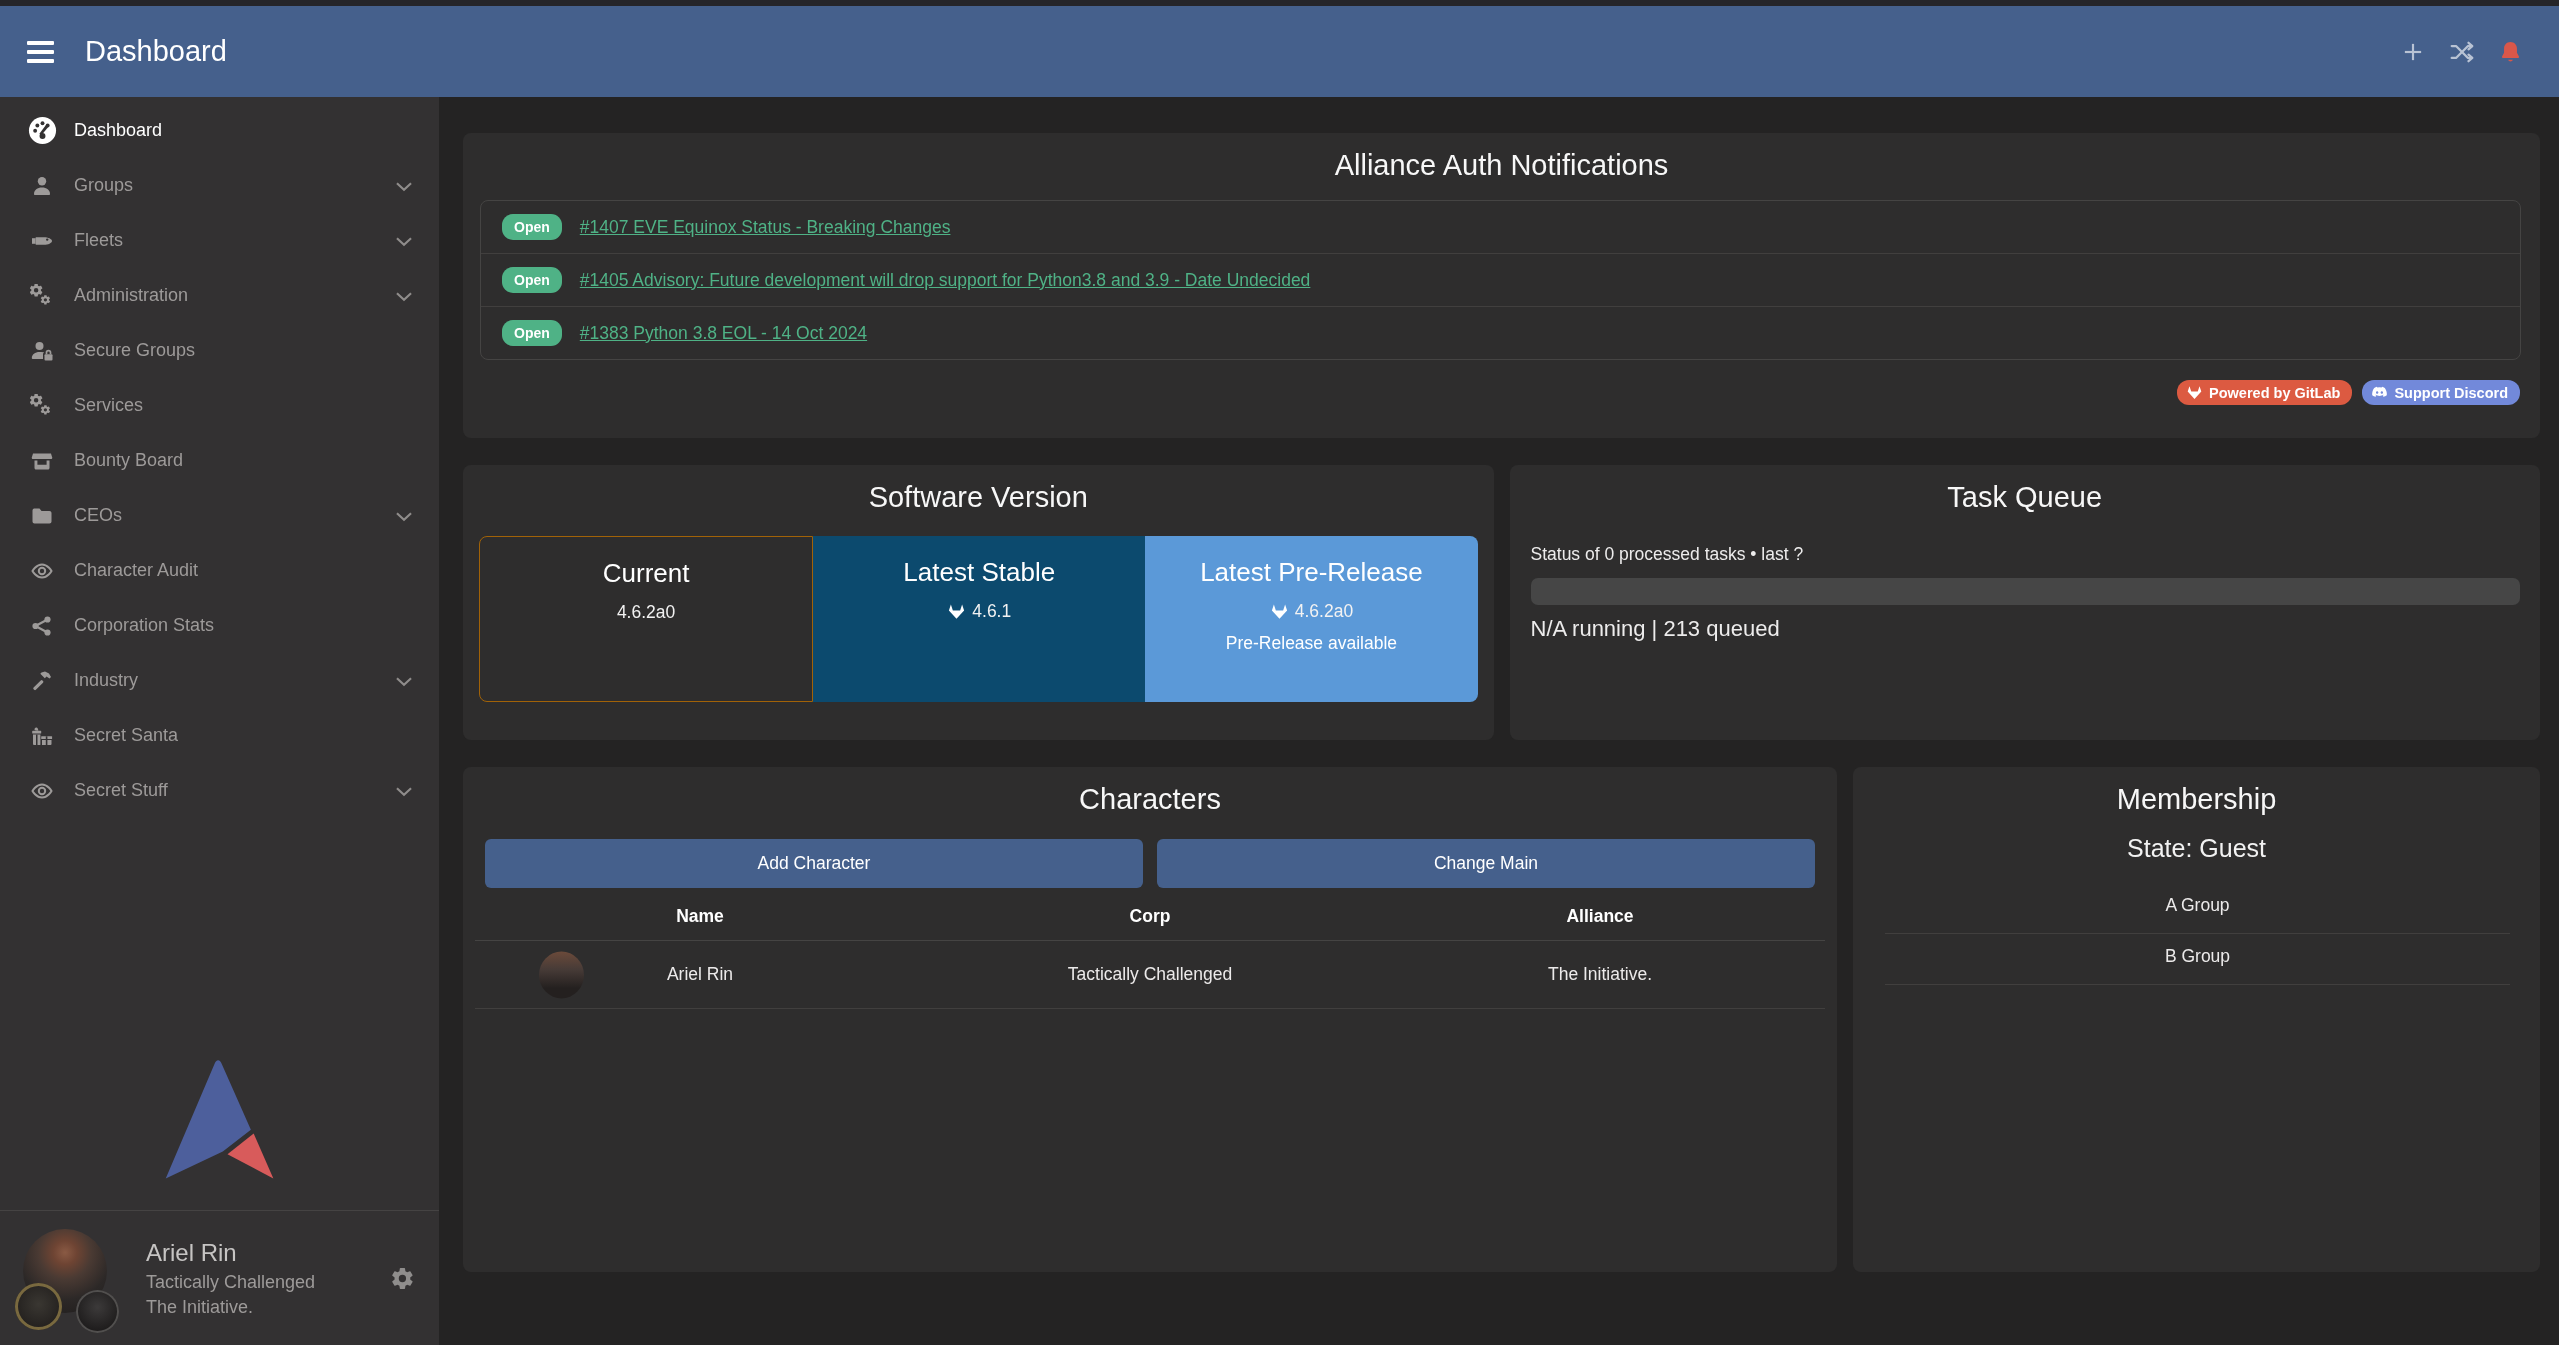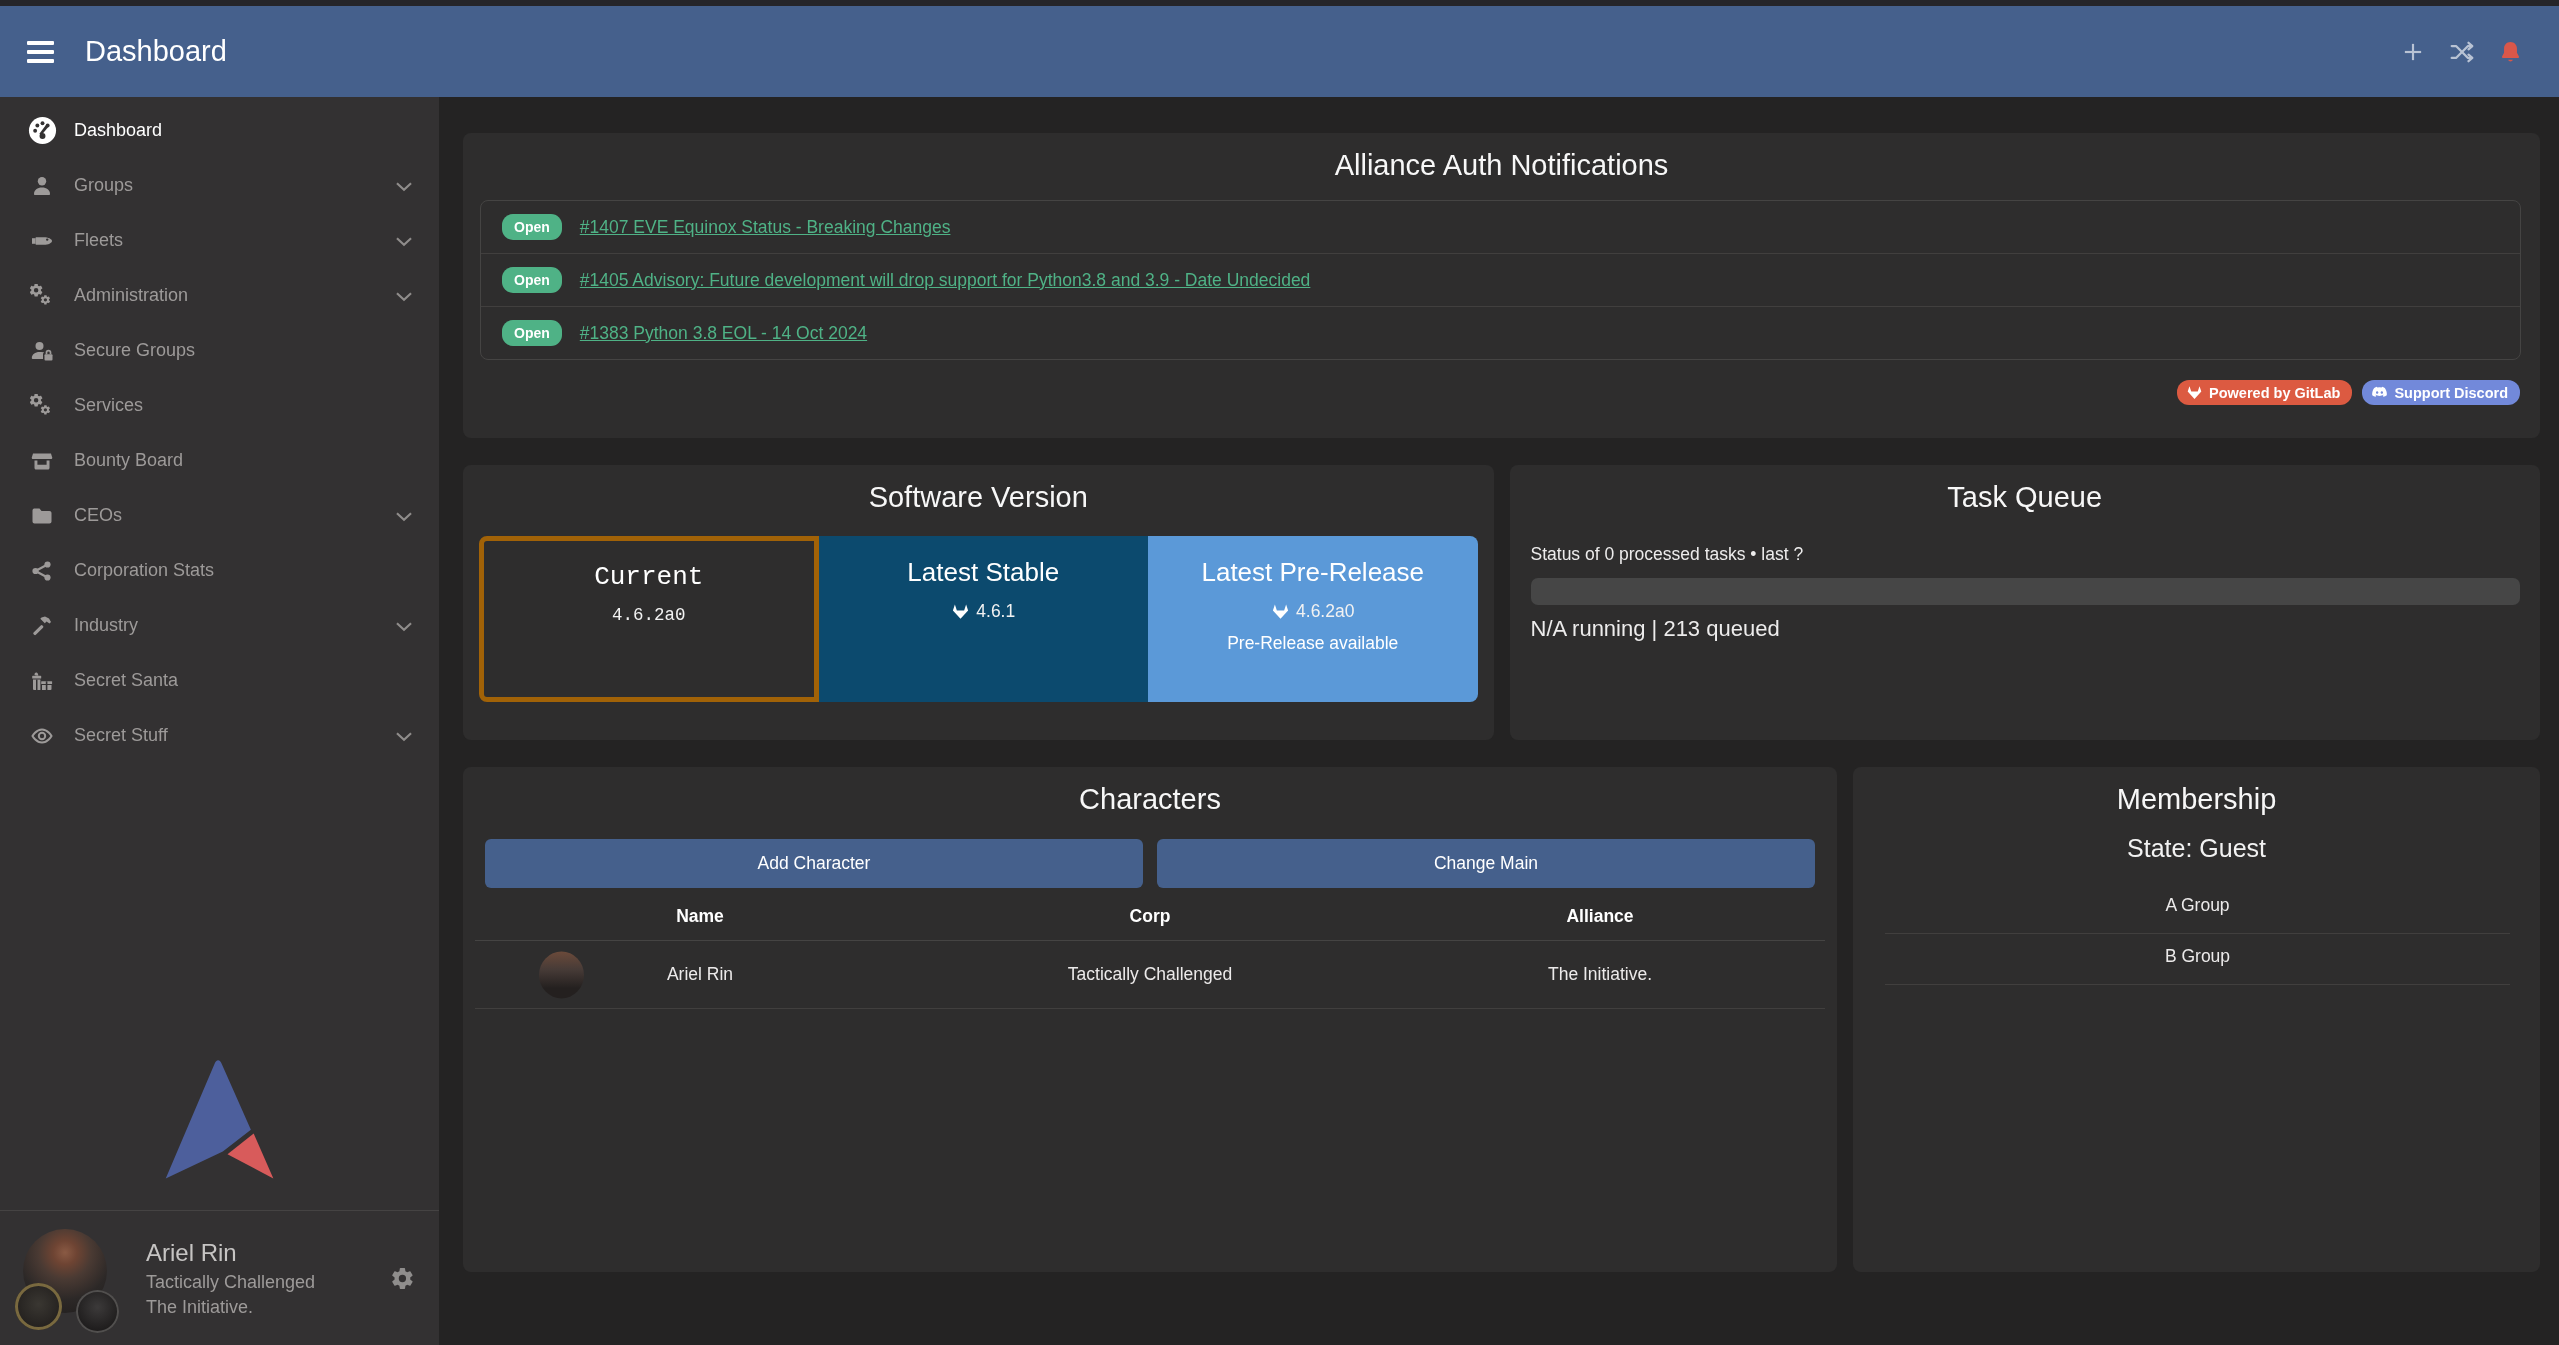--- a/index.html
+++ b/index.html
@@ -70,21 +70,21 @@
           padding:0 12px 0 9px;color:#fff;font-size:14.5px;font-weight:bold;text-decoration:none;cursor:pointer;}
   .shield.gitlab{background:#dc5a41;}
   .shield.discord{background:#7289da;}
   .shield svg{width:17px;height:17px;flex:0 0 auto;}
 
   
   .row2{display:flex;gap:16px;}
   .row2 .panel{flex:1;height:275px;}
   .sv-cells{display:flex;margin:22px 16px 0 16px;height:166px;}
   .sv-cell{flex:1;text-align:center;padding-top:21px;box-sizing:border-box;}
-  .sv-cell.current{border:5px solid #a16207;border-radius:8px 0 0 8px;font-family:Liberation Mono, monospace;}
+  .sv-cell.current{border:1px solid #a16207;border-radius:8px 0 0 8px;}
   .sv-cell.stable{background:#0c4a6e;}
   .sv-cell.pre{background:#5b99d8;border-radius:0 8px 8px 0;}
   .sv-head{font-size:26px;color:#ffffff;font-weight:400;}
   .sv-version{margin-top:13px;font-size:17.5px;color:#f2f2f2;display:flex;
               justify-content:center;align-items:center;gap:6px;}
   .sv-version svg{width:19px;height:19px;fill:#fff;}
   .sv-note{margin-top:11px;font-size:17.5px;color:#ffffff;}
 
   .tq-status{margin:30px 20px 0 21px;font-size:17.5px;color:#edecec;}
   .tq-bar{margin:13px 20px 0 21px;height:27px;background:#464646;border-radius:7px;}
@@ -268,20 +268,28 @@
             </svg>
           </span>
           <span class="slabel">CEOs</span>
           <span class="chev">
             <svg viewBox="0 0 24 24" fill="none" stroke="currentColor" stroke-width="2">
                 <path d="M5.5 9.5l6.5 6 6.5-6"></path>
               </svg>
           </span>
         </div>
 
+        <div class="side-item">
+          <span class="sicon">
+            <svg viewBox="0 0 24 24">
+                <use href="#eyeicon"></use>
+              </svg>
+          </span>
+          <span class="slabel">Character Audit</span>
+        </div>
 
         <div class="side-item">
           <span class="sicon">
             <svg viewBox="0 0 24 24" fill="currentColor">
               <path d="M5.5 12L17.5 5.5M5.5 12l12 6.5" stroke="currentColor" stroke-width="2.2"></path>
               <circle cx="5.5" cy="12" r="3.1"></circle>
                 <circle cx="17.5" cy="5.5" r="3.1"></circle>
                 <circle cx="17.5" cy="18.5" r="3.1"></circle>
             </svg>
           </span>

